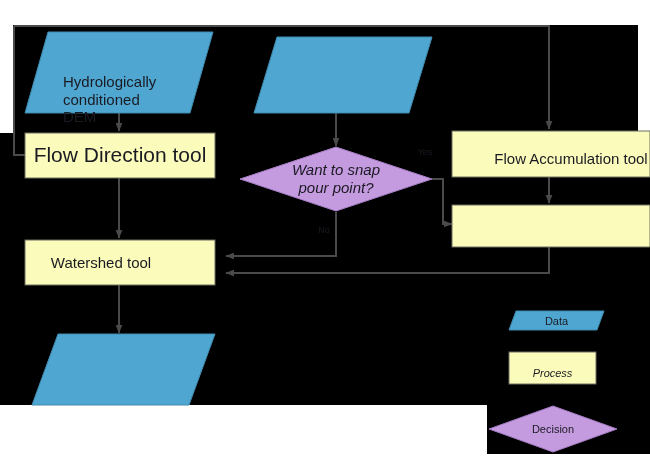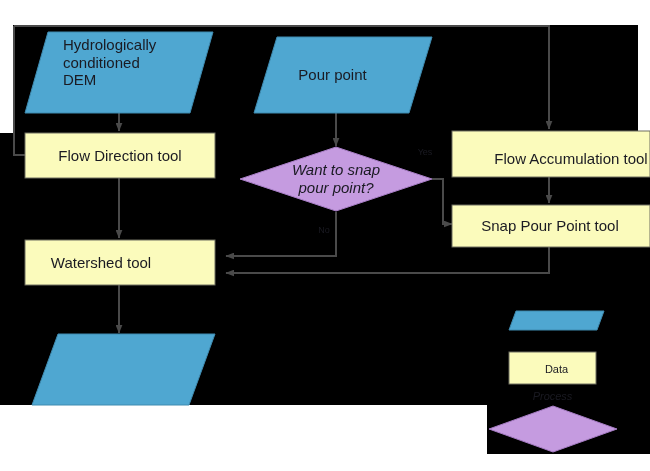--- a/index.html
+++ b/index.html
@@ -31,38 +31,38 @@
     text-align: center;
     line-height: 1.18;
     white-space: pre-line;
     pointer-events: none;
     display: flex;
     align-items: center;
     justify-content: center;
   }
   .lbl-left {
     justify-content: flex-start;
+    margin-top: 37px;
   }
   .edge-label {
     position: absolute;
     font-size: 9px;
     color: #1a1a22;
     text-align: center;
     line-height: 1;
     letter-spacing: 0px;
   }
   .legend-label {
     position: absolute;
     font-size: 11px;
     color: #1a1a22;
     text-align: center;
     display: flex;
     align-items: center;
     justify-content: center;
-    margin-top: 48px;
   }
 </style>
 </head>
 <body>
 
 <div id="stage">
 
   <svg id="canvas-svg" viewBox="0 0 650 471" xmlns="http://www.w3.org/2000/svg">
     <defs>
       <marker id="arrowhead" markerWidth="9" markerHeight="7" refX="8.4" refY="3.5" orient="auto" markerUnits="userSpaceOnUse">
@@ -114,36 +114,35 @@
 
     <rect x="509" y="352" width="87" height="32" fill="#FBFBBC" stroke="#6E6E60" stroke-width="1"></rect>
 
     <polygon points="553,406 617,429 553,452 489,429" fill="#C59BE0" stroke="#A67CC4" stroke-width="1"></polygon>
   </svg>
 
   <div class="node-label lbl-left" style="left:63px; top:36px; width:140px; height:74px; font-size:15px; text-align:left; align-items:flex-start;">Hydrologically
 conditioned
 DEM</div>
 
-  <div class="node-label" style="left:255px; top:38px; width:155px; height:74px; font-size:15px;">Pour point</div>
 
-  <div class="node-label" style="left:25px; top:133px; width:190px; height:45px; font-size:15px;">Flow Direction tool</div>
+  <div class="node-label" style="left:25px; top:133px; width:190px; height:45px; font-size:21px;">Flow Direction tool</div>
 
   <div class="node-label" style="left:452px; top:131px; width:196px; height:56px; font-size:15px;margin-left:21px;">Flow Accumulation tool</div>
 
-  <div class="node-label" style="left:452px; top:205px; width:196px; height:42px; font-size:15px;">Snap Pour Point tool</div>
 
   <div class="node-label" style="left:271px; top:155px; width:130px; height:48px; font-size:15px;font-style:italic;">Want to snap
 pour point?</div>
 
   <div class="node-label" style="left:25px; top:240px; width:152px; height:45px; font-size:15px;">Watershed tool</div>
 
 
   <div class="edge-label" style="left:412px; top:148px; width:26px;">Yes</div>
 
   <div class="edge-label" style="left:313px; top:226px; width:22px;">No</div>
 
   <div class="legend-label" style="left:509px; top:311px; width:95px; height:19px;">Data</div>
 
-  <div class="legend-label" style="left:509px; top:336px; width:87px; height:24px;font-style:italic;">Process</div>
+  <div class="legend-label" style="left:509px; top:361px; width:87px; height:24px;font-style:italic;">Process</div>
 
+  <div class="legend-label" style="left:489px; top:406px; width:128px; height:46px;">Decision</div>
 
 </div>
 
 </body></html>

